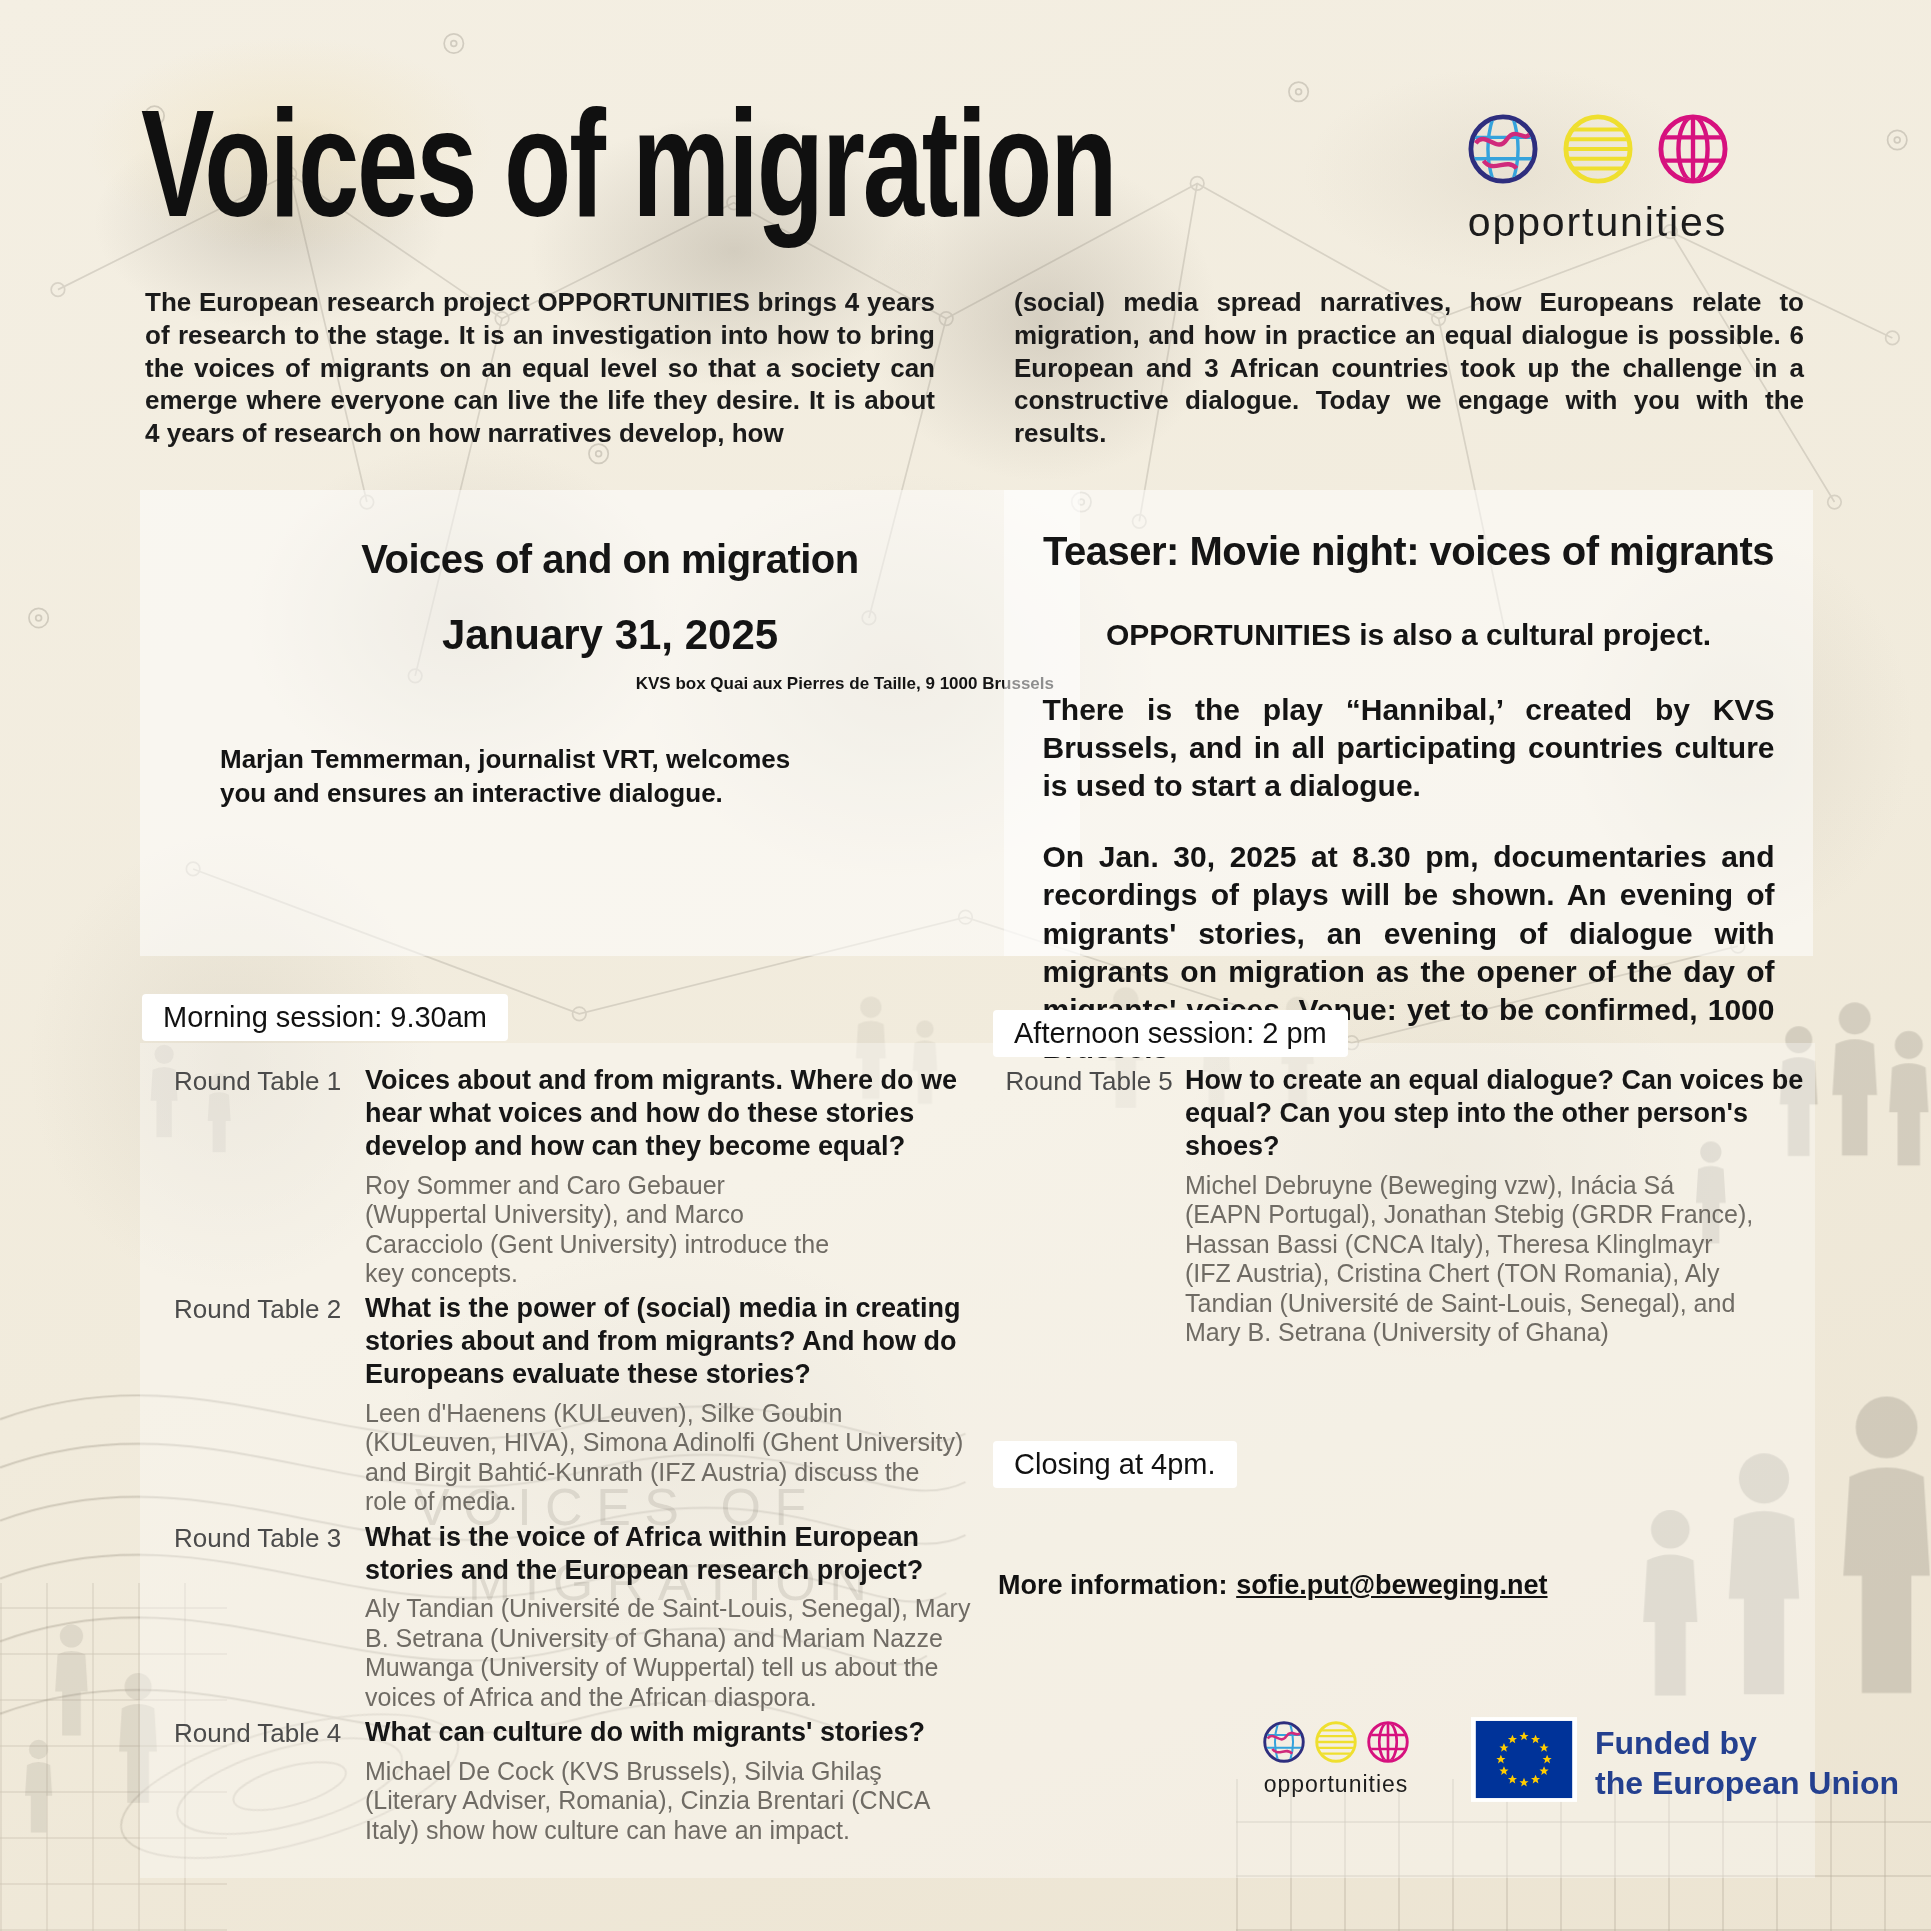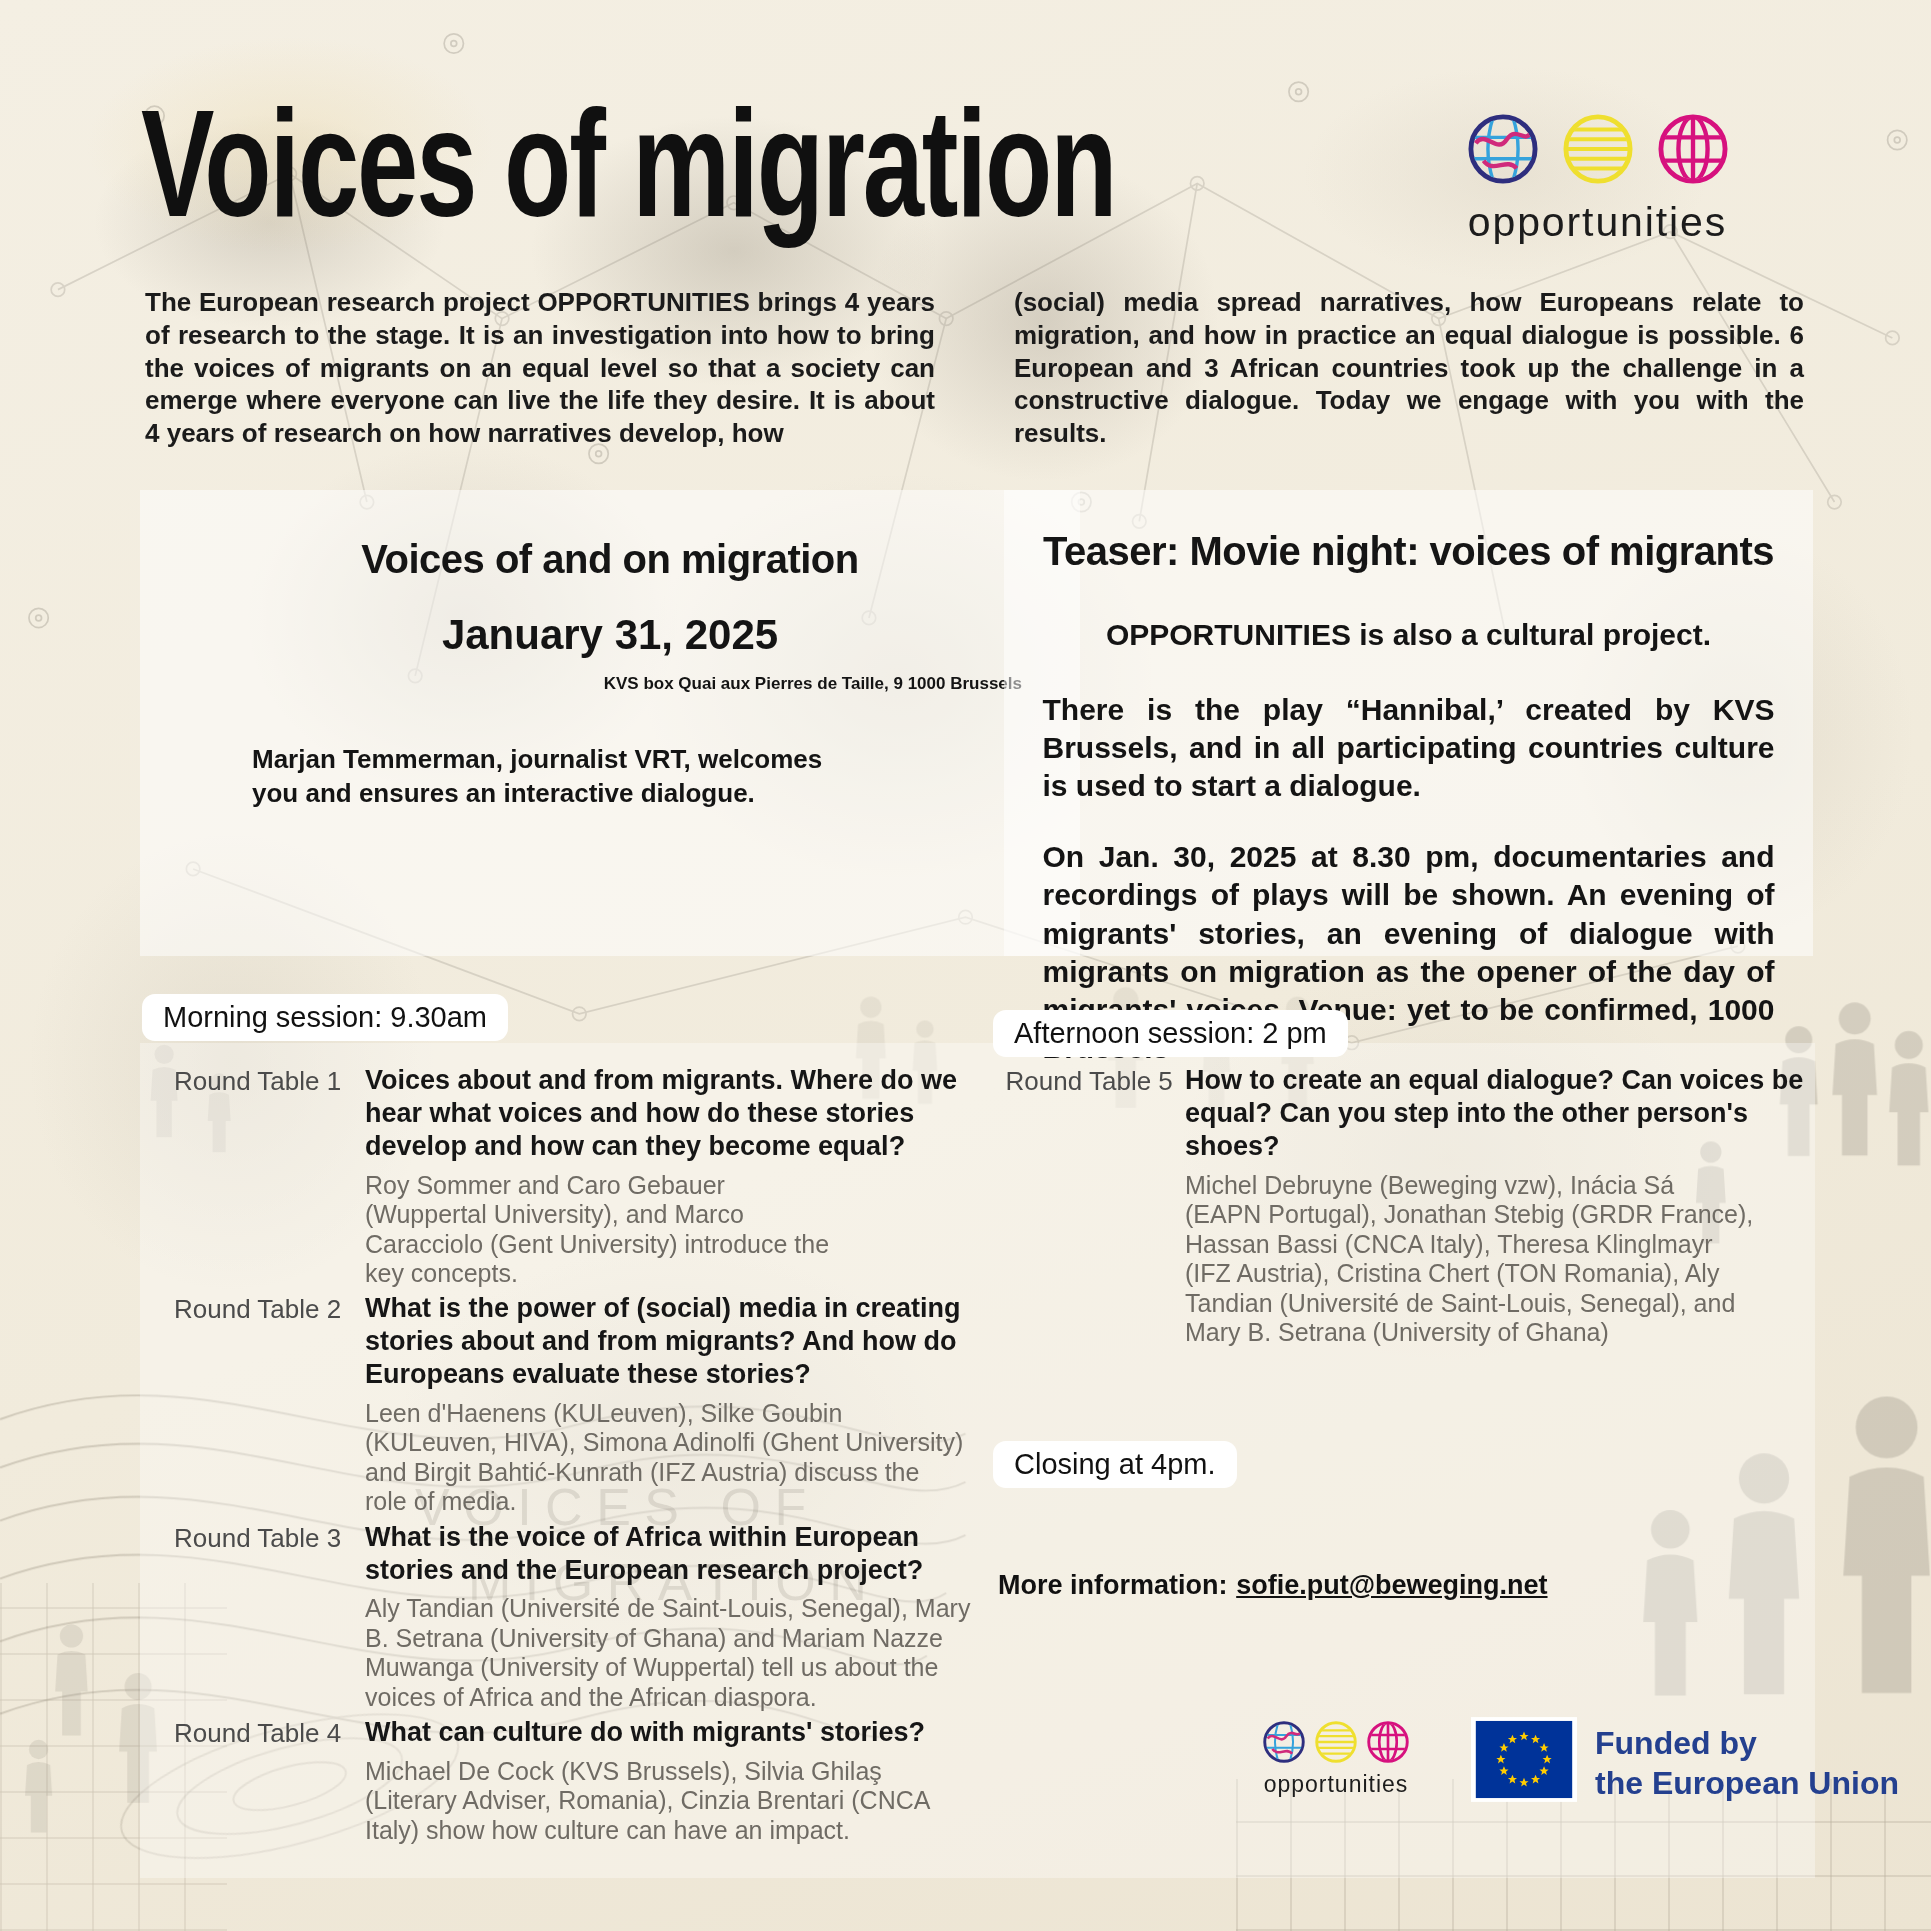--- a/index.html
+++ b/index.html
@@ -40,34 +40,34 @@
   .globes{display:flex;gap:25px;justify-content:center;}
   .globe{width:70px;height:70px;}
   .logo-word{margin-top:15.4px;font-size:41px;letter-spacing:1.9px;color:#1c1c1c;}
   
   .intro{position:absolute;top:286px;width:790px;font-size:26px;line-height:1.26;font-weight:700;
     text-align:justify;margin:0;color:#1b1b1b;}
   .intro-left{left:145px;}
   .intro-right{left:1014px;}
   
   .box{position:absolute;top:490px;height:466px;background:rgba(255,255,255,.52);box-sizing:border-box;}
-  .box-left{left:140px;width:940px;padding:39px 58px;}
+  .box-left{left:140px;width:940px;padding:39px 26px;}
   .box-right{left:1004px;width:809px;padding:39px 25px;}
   .box h2{margin:0;font-size:40px;font-weight:700;text-align:center;letter-spacing:-0.5px;color:#151515;}
   .box-left h2{margin-top:7.7px;}
   .event-date{margin-top:29px;text-align:center;font-size:42px;font-weight:700;}
   .event-venue{margin-top:15.4px;text-align:right;font-size:17px;font-weight:700;}
   .event-host{margin-top:48px;margin-left:54px;width:579px;font-size:26px;font-weight:700;line-height:1.32;}
   .bp{font-size:30px;font-weight:700;line-height:1.27;margin:0 13.5px;}
   .p-center{margin-top:42px;text-align:center;}
   .p-just{text-align:justify;}
   .p2{margin-top:37px;}
   .p3{margin-top:33px;}
   
-  .pill{position:absolute;background:#fff;border-radius:13px;padding:6.8px 21px;font-size:29px;
+  .pill{position:absolute;background:#fff;border-radius:4px;padding:6.8px 21px;font-size:29px;
     color:#111;white-space:nowrap;}
   .pill-morning{left:142px;top:994px;}
   .pill-afternoon{left:993px;top:1010px;}
   .pill-closing{left:993px;top:1441px;}
   
   .col{position:absolute;display:flex;flex-direction:column;}
   .col-left{left:145px;top:1064px;width:832px;}
   .col-right{left:994px;top:1064px;width:828px;}
   .rt-row{display:flex;margin-bottom:3.9px;}
   .col-right .rt-row{margin-bottom:15.4px;}

